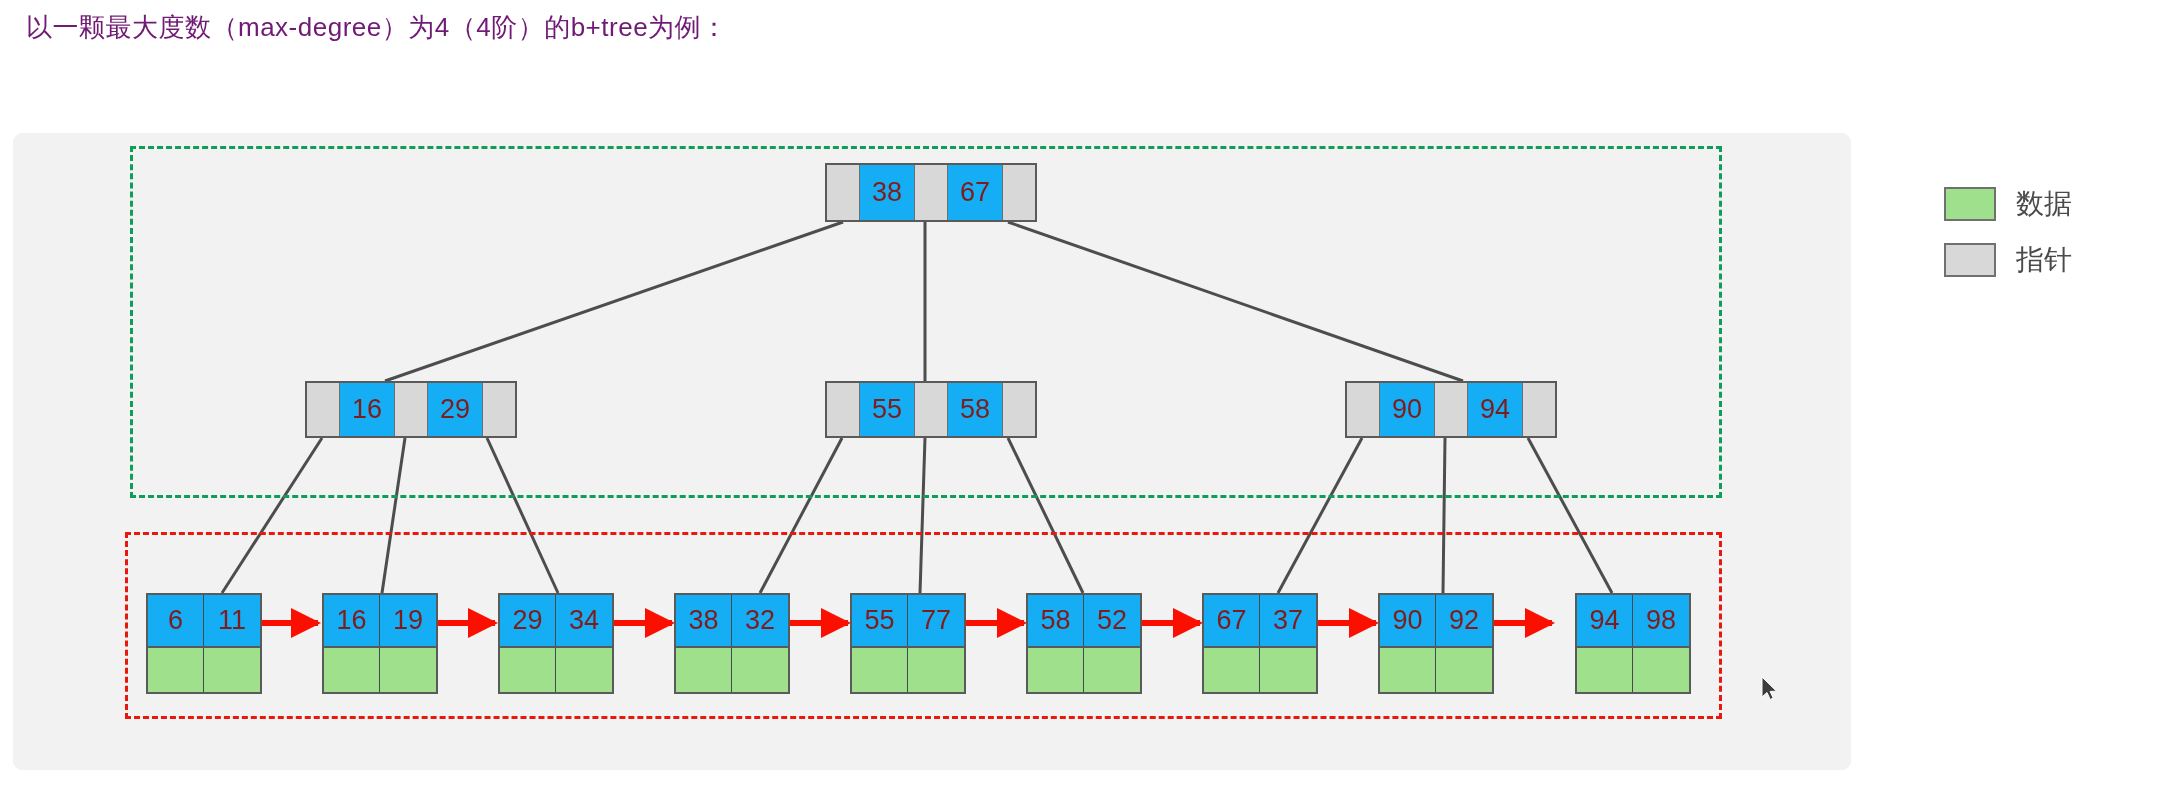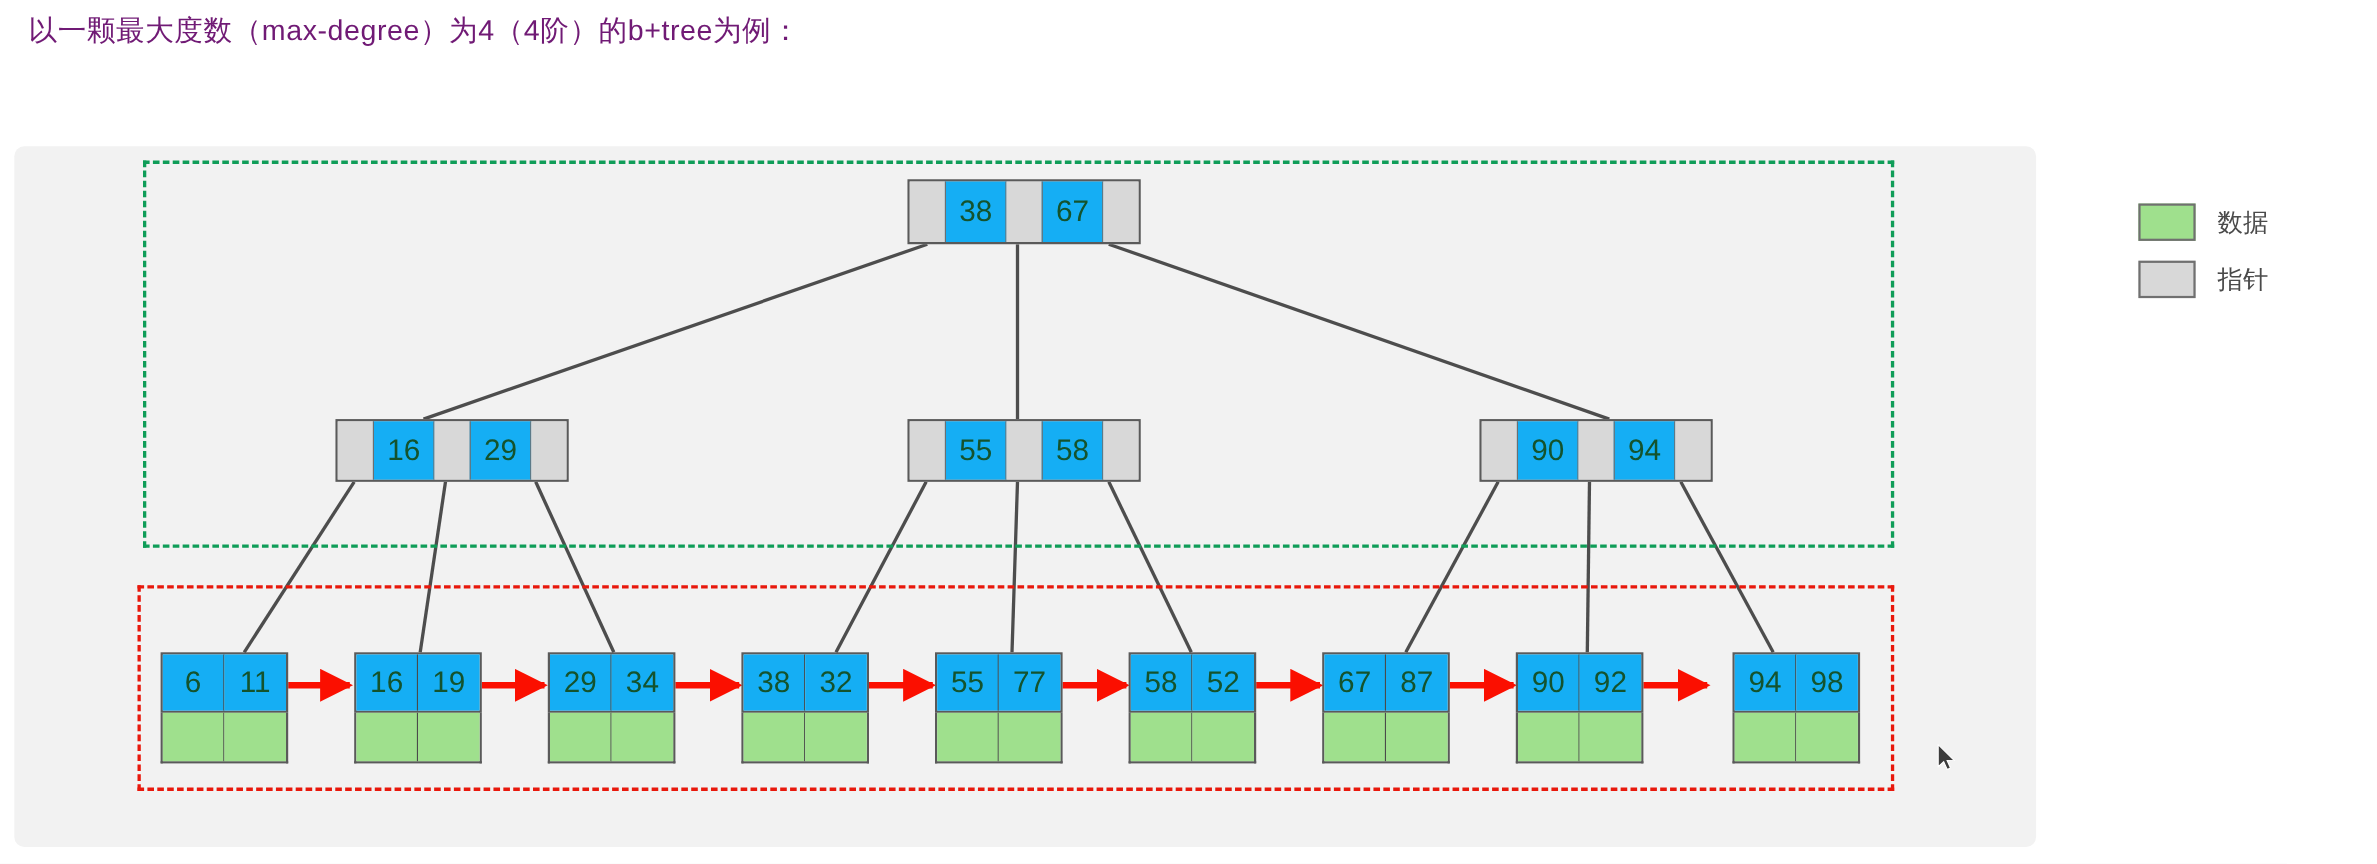--- a/index.html
+++ b/index.html
@@ -70,21 +70,21 @@
     box-sizing: border-box;
     border: 2px solid #5a5a5a;
     background: #d8d8d8;
   }
   .cell {
     box-sizing: border-box;
     display: flex;
     align-items: center;
     justify-content: center;
     font-size: 27px;
-    color: #14532d;
+    color: #7f1d1d;
     border-left: 1px solid #6e6e6e;
     border-right: 1px solid #6e6e6e;
   }
   .cell.ptr {
     background: #d8d8d8;
     border-left: none;
     border-right: none;
   }
   .cell.key {
     background: #15aef4;
@@ -140,21 +140,21 @@
   .legend-swatch {
     width: 52px;
     height: 34px;
     box-sizing: border-box;
     border: 2px solid #707070;
     margin-right: 20px;
   }
   .legend-swatch.data { background: #9fe08d; }
   .legend-swatch.ptr  { background: #d8d8d8; }
   .legend-label {
-    font-size: 23px;
+    font-size: 28px;
     color: #4a4a4a;
     white-space: nowrap;
   }
 
   #mouse-cursor {
     position: absolute;
     left: 1761px;
     top: 676px;
     width: 20px;
     height: 28px;
@@ -301,21 +301,21 @@
   </div>
   <div class="leaf-data">
     <div class="cell"></div>
     <div class="cell"></div>
   </div>
 </div>
 
 <div class="leaf" style="left:1202px; top:593px;">
   <div class="leaf-keys">
     <div class="cell">67</div>
-    <div class="cell">87</div>
+    <div class="cell">37</div>
   </div>
   <div class="leaf-data">
     <div class="cell"></div>
     <div class="cell"></div>
   </div>
 </div>
 
 <div class="leaf" style="left:1378px; top:593px;">
   <div class="leaf-keys">
     <div class="cell">90</div>

